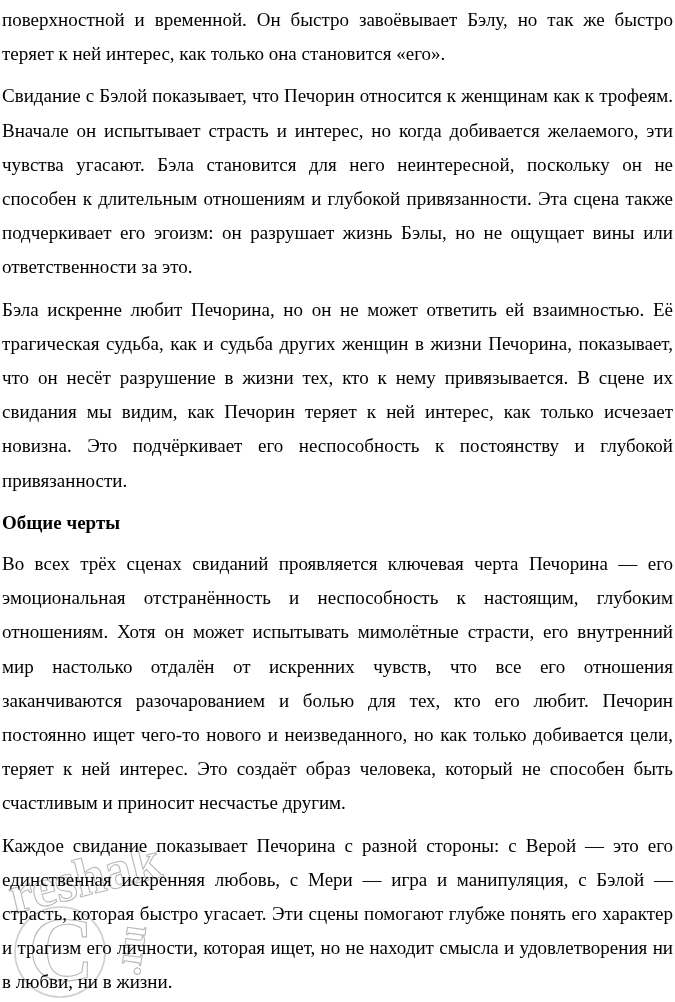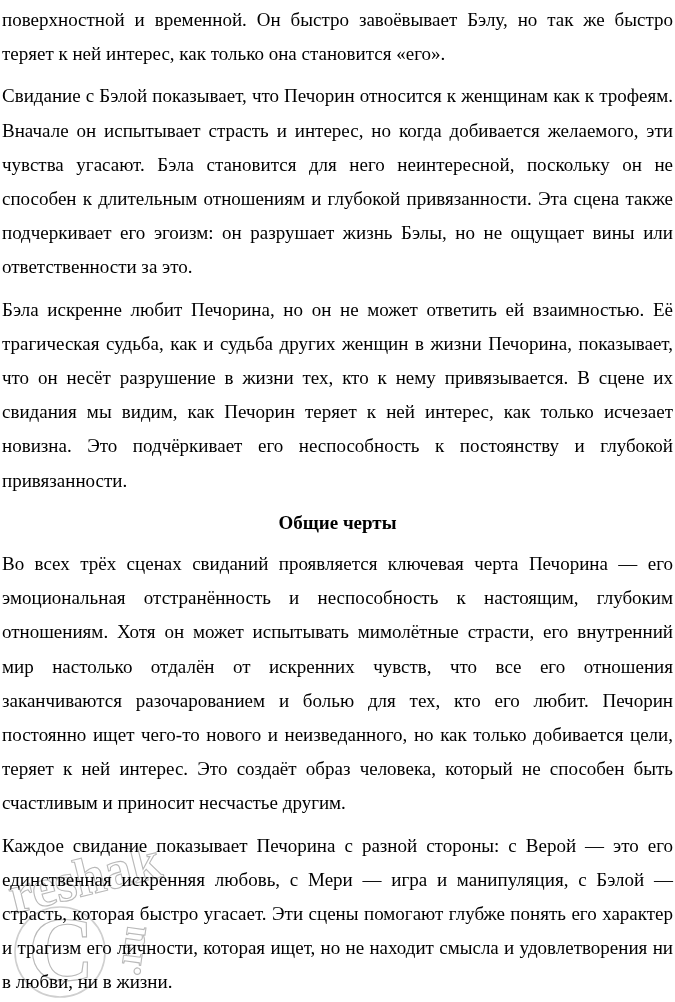--- a/index.html
+++ b/index.html
@@ -47,21 +47,21 @@
   p.para:last-child {
     margin-bottom: 0;
     margin-top: 8px;
   }
 
   h2.heading {
     margin: 0 0 7px 0;
     font-size: 19px;
     line-height: 34.2px;
     font-weight: bold;
-    text-align: center;
+    text-align: left;
   }
 
   
   #watermark {
     position: absolute;
     left: 0;
     top: 846px;
     width: 220px;
     height: 156px;
     z-index: 1;

